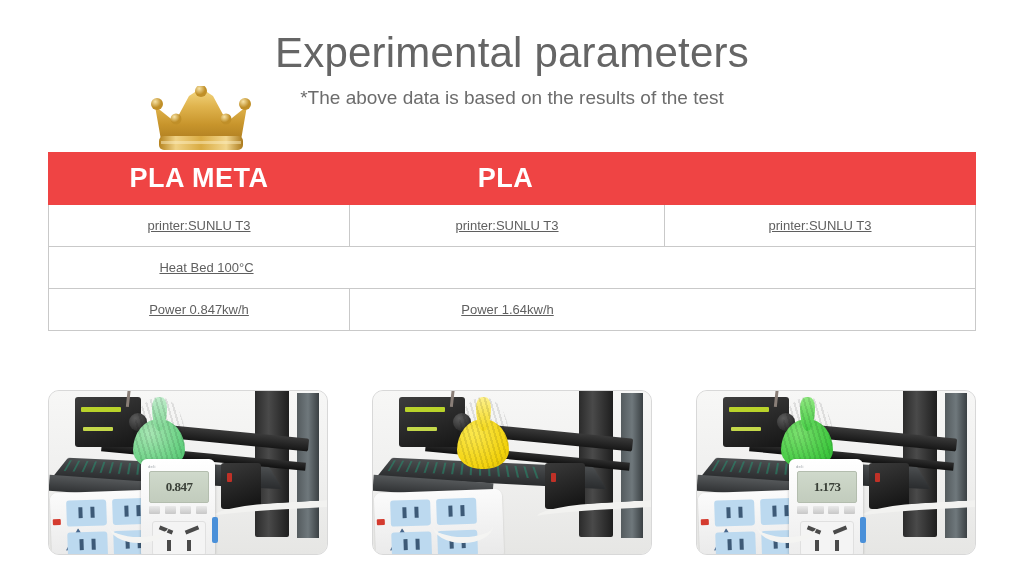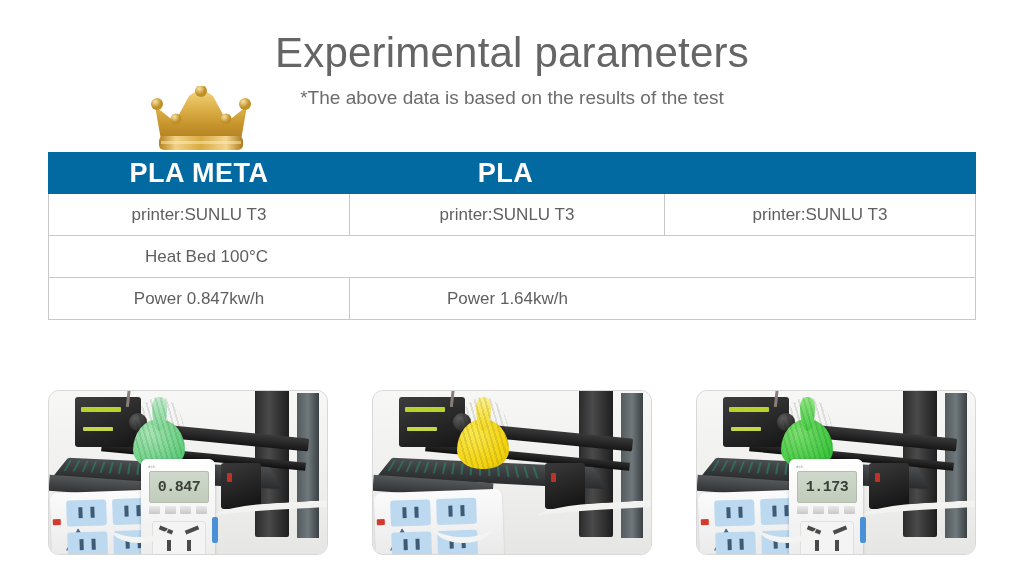--- a/index.html
+++ b/index.html
@@ -42,22 +42,22 @@
   }
 
   
   .table {
     position: absolute;
     left: 48px; top: 152px;
     width: 928px;
   }
   .thead {
     display: flex;
-    background: #0369a1;
-    height: 42px;
+    background: #ef4444;
+    height: 53px;
   }
   .th {
     display: flex;
     align-items: center;
     justify-content: center;
     color: #ffffff;
     font-size: 27px;
     font-weight: bold;
     letter-spacing: 0.5px;
   }
@@ -74,24 +74,25 @@
   .tr {
     display: flex;
     height: 41px;
     border-bottom: 1px solid #c9c9c9;
   }
   .tr:last-child { border-bottom: none; }
   .td {
     display: flex;
     align-items: center;
     justify-content: center;
-    font-size: 17px;
+    font-size: 13px;
     color: #5f5f5f;
     box-sizing: border-box;
     border-right: 1px solid #c9c9c9;
+    text-decoration: underline;
   }
   .td:last-child { border-right: none; }
   .td.c1 { width: 301px; }
   .td.c2 { width: 315px; }
   .td.c3 { width: 310px; }
 
   
   .photos {
     position: absolute;
     left: 48px; top: 390px;
@@ -245,22 +246,22 @@
   }
   .meter .lcd {
     position: absolute; left: 8px; top: 12px;
     width: 58px; height: 30px;
     background: linear-gradient(180deg,#cfd9cb,#c2ccbd);
     border: 1px solid #b3bdae;
     border-radius: 2px;
     display: flex; align-items: center; justify-content: center;
   }
   .meter .lcd span {
-    font-family: Liberation Mono, monospace;
-    font-size: 15px;
+    font-family: Liberation Serif, serif;
+    font-size: 13px;
     font-weight: bold;
     color: #3a4038;
     letter-spacing: -0.5px;
   }
   .meter .btns {
     position: absolute; left: 8px; top: 47px;
     width: 58px; display: flex; justify-content: space-between;
   }
   .meter .btns i {
     display: block; width: 11px; height: 8px;

